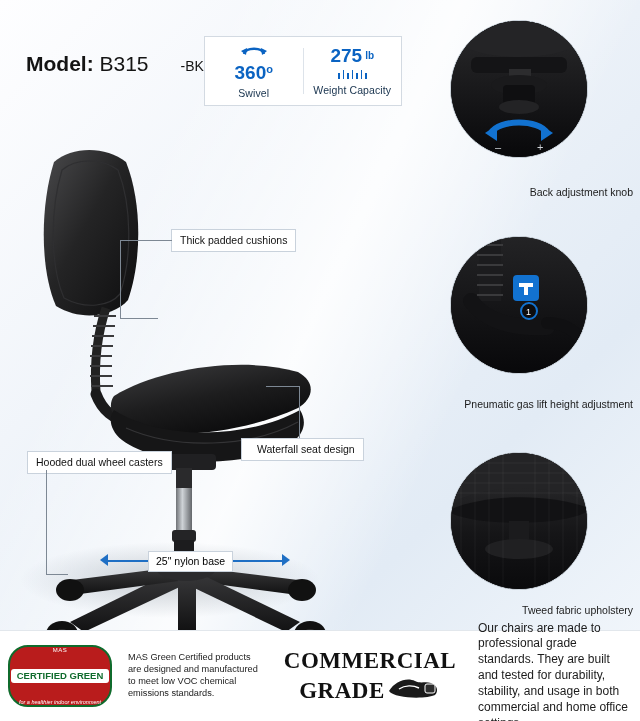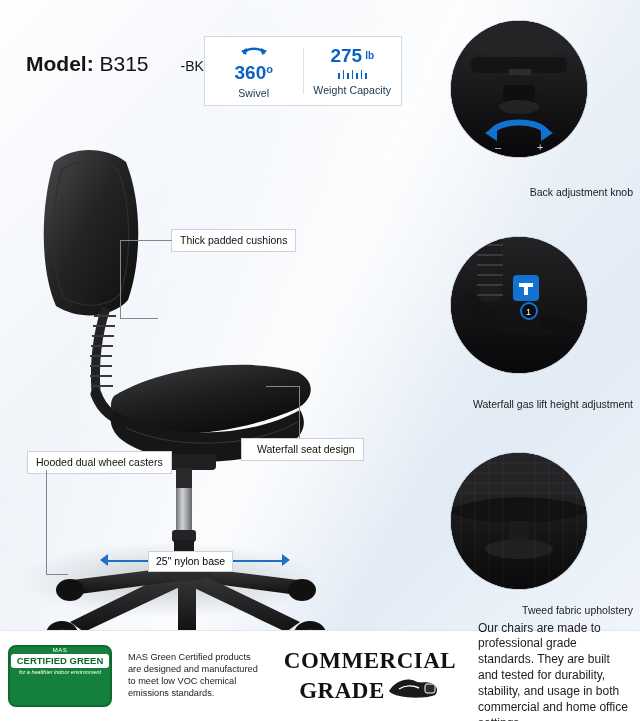--- a/index.html
+++ b/index.html
@@ -235,27 +235,27 @@
   }
   .seg-right { width: 170px; }
   .right-text {
     font-size: 12px;
     color: #1b1b1b;
     line-height: 1.32;
   }
   .green-seal {
     width: 104px;
     height: 58px;
-    border-radius: 8px;
-    background: #15803d;
+    border-radius: 20px;
+    background: #b91c1c;
     border: 2px solid #0f6b2c;
     display: flex;
     flex-direction: column;
     align-items: center;
-    justify-content: flex-start;
+    justify-content: space-between;
     color: #fff;
     position: relative;
   }
   .seal-top { font-size: 6px; letter-spacing: 0.5px; }
   .seal-mid {
     background: #fff;
     color: #0f6b2c;
     font-size: 9.5px;
     font-weight: bold;
     line-height: 1.05;
@@ -466,21 +466,21 @@
           <path d="M26 58 h26"></path>
       </g>
       <path d="M20 64 C34 84 62 92 96 90" stroke="#131315" stroke-width="16" fill="none" stroke-linecap="round"></path>
       <path d="M96 86 C110 86 122 92 130 102" stroke="#101012" stroke-width="12" fill="none" stroke-linecap="round"></path>
       <rect x="62" y="38" width="26" height="26" rx="4" fill="#1272d0"></rect>
       <path d="M68 46 h14 v4 h-5 v8 h-4 v-8 h-5 z" fill="#fff"></path>
       <circle cx="78" cy="74" r="8" fill="#0d0d0f" stroke="#1272d0" stroke-width="2"></circle>
       <text x="75" y="78" fill="#fff" font-size="9" font-family="Liberation Sans, sans-serif">1</text>
     </svg>
   </div>
-  <div class="detail-caption" style="left:403px; top:398px;">Waterfall gas lift height adjustment</div>
+  <div class="detail-caption" style="left:403px; top:398px;">Pneumatic gas lift height adjustment</div>
 
   <div class="detail" style="left:450px; top:452px;">
     <svg width="136" height="136" viewBox="0 0 136 136">
       <defs>
         <linearGradient id="d3bg" x1="0" y1="0" x2="0" y2="1">
           <stop offset="0%" stop-color="#303032"></stop>
           <stop offset="60%" stop-color="#151517"></stop>
           <stop offset="100%" stop-color="#0a0a0c"></stop>
         </linearGradient>
       </defs>

